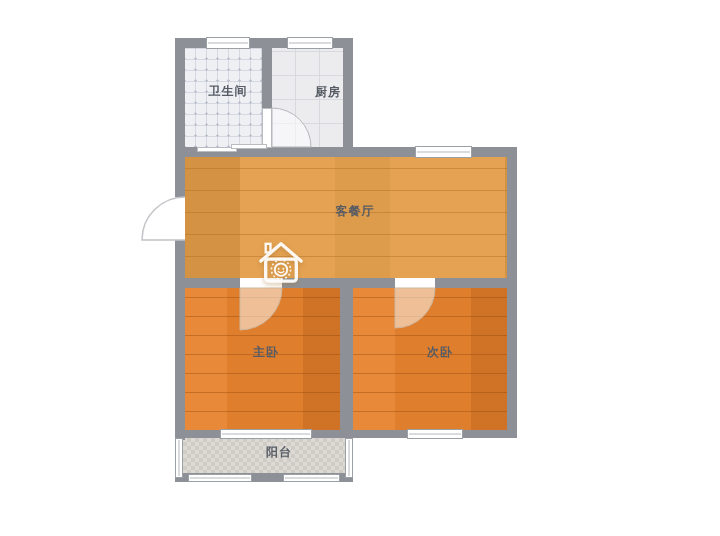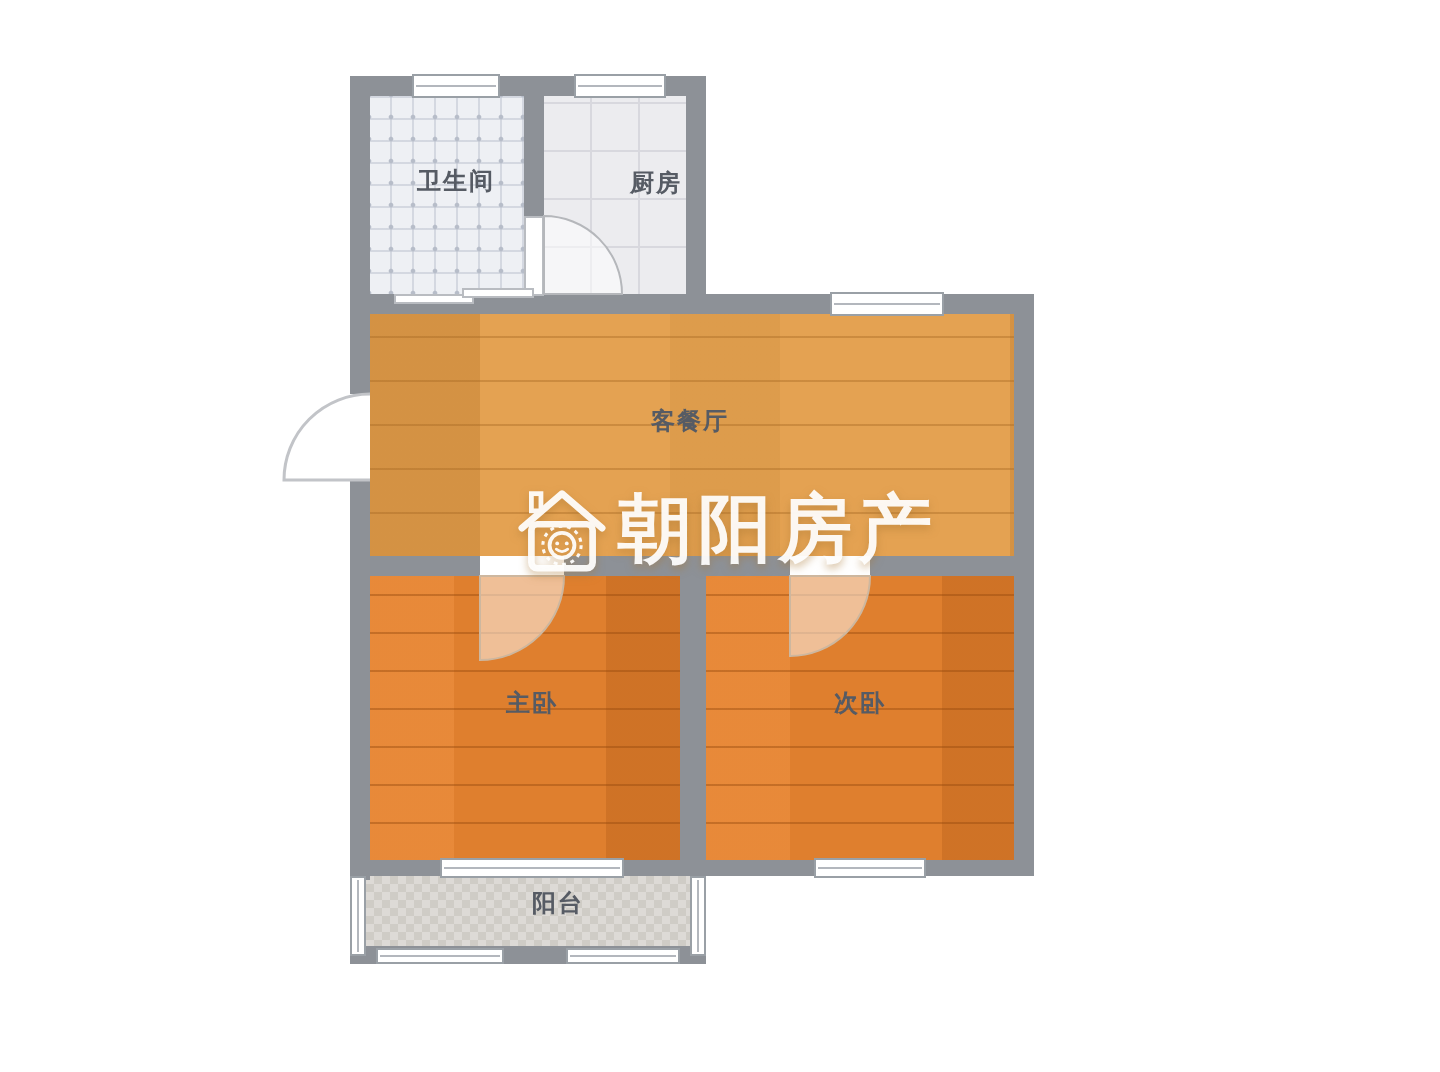--- a/index.html
+++ b/index.html
@@ -104,32 +104,31 @@
 
   <svg class="overlay-svg" width="720" height="536" viewBox="0 0 720 536">
     <path d="M185 197 A43 43 0 0 0 142 240 L185 240" fill="none" stroke="#c2c4c8" stroke-width="1.5"></path>
     <path d="M272 147 L272 108 A39 39 0 0 1 311 147 Z" fill="rgba(255,255,255,0.55)" stroke="#b5b7bb" stroke-width="1"></path>
     <path d="M240 288 L240 330 A42 42 0 0 0 282 288 Z" fill="rgba(255,255,255,0.5)" stroke="#cdb79f" stroke-width="1"></path>
     <path d="M395 288 L395 328 A40 40 0 0 0 435 288 Z" fill="rgba(255,255,255,0.5)" stroke="#cdb79f" stroke-width="1"></path>
   </svg>
 
   <span class="room-label" style="left:228px;top:91px;">卫生间</span>
   <span class="room-label" style="left:328px;top:92px;">厨房</span>
-  <span class="room-label" style="left:345px;top:211px;">客餐厅</span>
+  <span class="room-label" style="left:355px;top:211px;">客餐厅</span>
   <span class="room-label" style="left:266px;top:352px;">主卧</span>
-  <span class="room-label" style="left:430px;top:352px;">次卧</span>
+  <span class="room-label" style="left:440px;top:352px;">次卧</span>
   <span class="room-label" style="left:279px;top:452px;">阳台</span>
 
   <div class="watermark">
     <svg class="logo" width="46" height="44" viewBox="0 0 48 46">
       <rect x="8" y="4" width="5" height="9" fill="none" stroke="#ffffff" stroke-width="2.5"></rect>
       <path d="M3 22 L24 4 L45 22" fill="none" stroke="#ffffff" stroke-width="3.5" stroke-linecap="round" stroke-linejoin="round"></path>
       <rect x="8" y="20" width="32" height="23" rx="3" fill="none" stroke="#ffffff" stroke-width="3.5"></rect>
       <circle cx="24" cy="31" r="10" fill="none" stroke="#ffffff" stroke-width="1.6" stroke-dasharray="2 2.5"></circle>
       <circle cx="24" cy="31" r="6.5" fill="none" stroke="#ffffff" stroke-width="2"></circle>
       <circle cx="21.5" cy="30" r="1" fill="#ffffff"></circle>
       <circle cx="26.5" cy="30" r="1" fill="#ffffff"></circle>
       <path d="M21 33 Q24 35.5 27 33" fill="none" stroke="#ffffff" stroke-width="1.4" stroke-linecap="round"></path>
     </svg>
-    <span class="brand-name">朝阳房产</span>
   </div>
 
 </div>
 
 </body></html>

